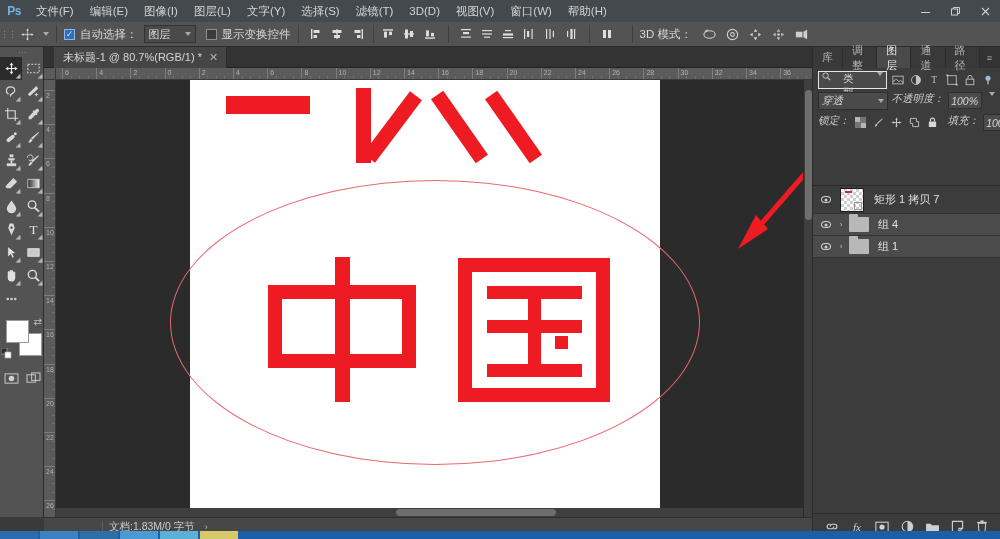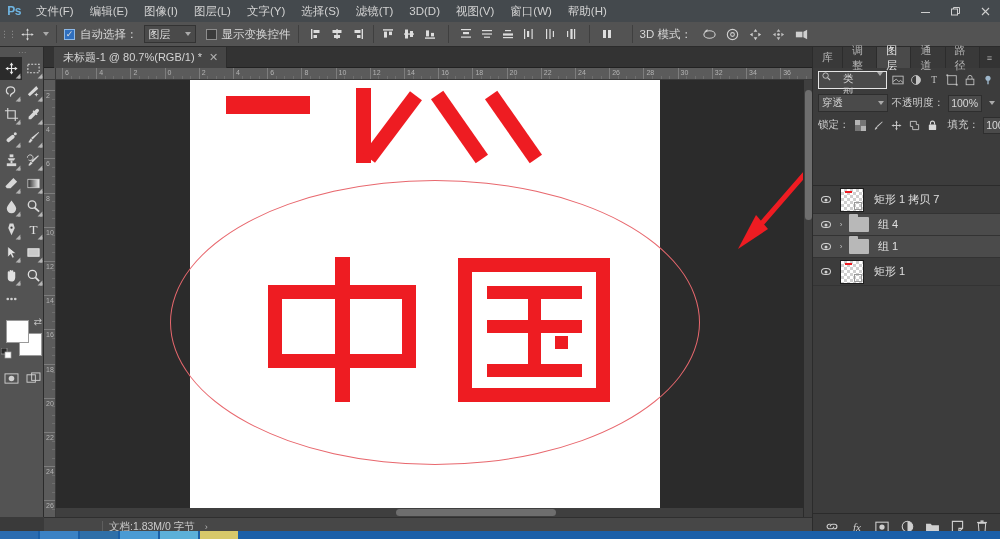--- a/index.html
+++ b/index.html
@@ -185,21 +185,21 @@
     display:flex; align-items:center; height:24px; padding:0 5px; gap:4px;
     background:#3c3c3c;
   }
   .kind-select {
     display:flex; align-items:flex-start; height:18px; width:78px;
     background:#4a4a4a; border:1px solid #e5e5e5; padding:0 3px;
     font-size:10.5px; color:#d2d2d2; gap:12px;
   }
   .fk-icon { width:16px;height:18px;display:flex;align-items:center;justify-content:center; }
   .blend-row, .lock-row {
-    display:flex; align-items:center; height:22px; padding:0 5px; gap:4px;
+    display:flex; align-items:flex-start; height:22px; padding:0 5px; gap:4px;font-style:italic;
   }
   .blend-select {
     display:flex; align-items:center; justify-content:space-between;
     height:18px; width:95px; background:#4a4a4a; border:1px solid #2e2e2e;
     padding:0 3px; font-size:10.5px; color:#d2d2d2;
   }
   .lab-sm { font-size:10.5px; color:#cfcfcf; white-space:nowrap; }
   .num-box {
     height:17px; min-width:34px; background:#4a4a4a; border:1px solid #2e2e2e;
     font-size:10.5px; color:#d8d8d8; display:flex; align-items:center;
@@ -994,33 +994,20 @@
           <div class="eye">
             <div class="disc"></div>
           </div>
           <div class="twisty">›</div>
           <div class="thumb-wrap" style="width: 26px;">
             <div class="folder-ico"></div>
           </div>
           <div class="layer-name">组 1</div>
           <div class="lock-badge"></div>
         </div>
-        <div class="layer-row">
-          <div class="eye">
-            <div class="disc"></div>
-          </div>
-          <div class="thumb-wrap">
-            <div class="lthumb">
-              <div class="mini" style="left: 4px; top: 2px; width: 7px; height: 2px;"></div>
-              <div class="vec-badge"></div>
-            </div>
-          </div>
-          <div class="layer-name">矩形 1</div>
-          <div class="lock-badge"></div>
-        </div>
       </div>
 
     <div class="panel-footer" id="panel-footer">
         <div class="pf-btn">
           <svg width="14" height="11" viewBox="0 0 16 12">
             <path d="M6 6 a2.6 2.6 0 0 1 2.6-2.6 H11 a2.6 2.6 0 0 1 0 5.2 H9.6" fill="none" stroke="#cfcfcf" stroke-width="1.3"></path>
             <path d="M10 6 a2.6 2.6 0 0 1-2.6 2.6 H5 a2.6 2.6 0 0 1 0-5.2 H6.4" fill="none" stroke="#cfcfcf" stroke-width="1.3"></path>
           </svg>
         </div>
         <div class="pf-btn">

